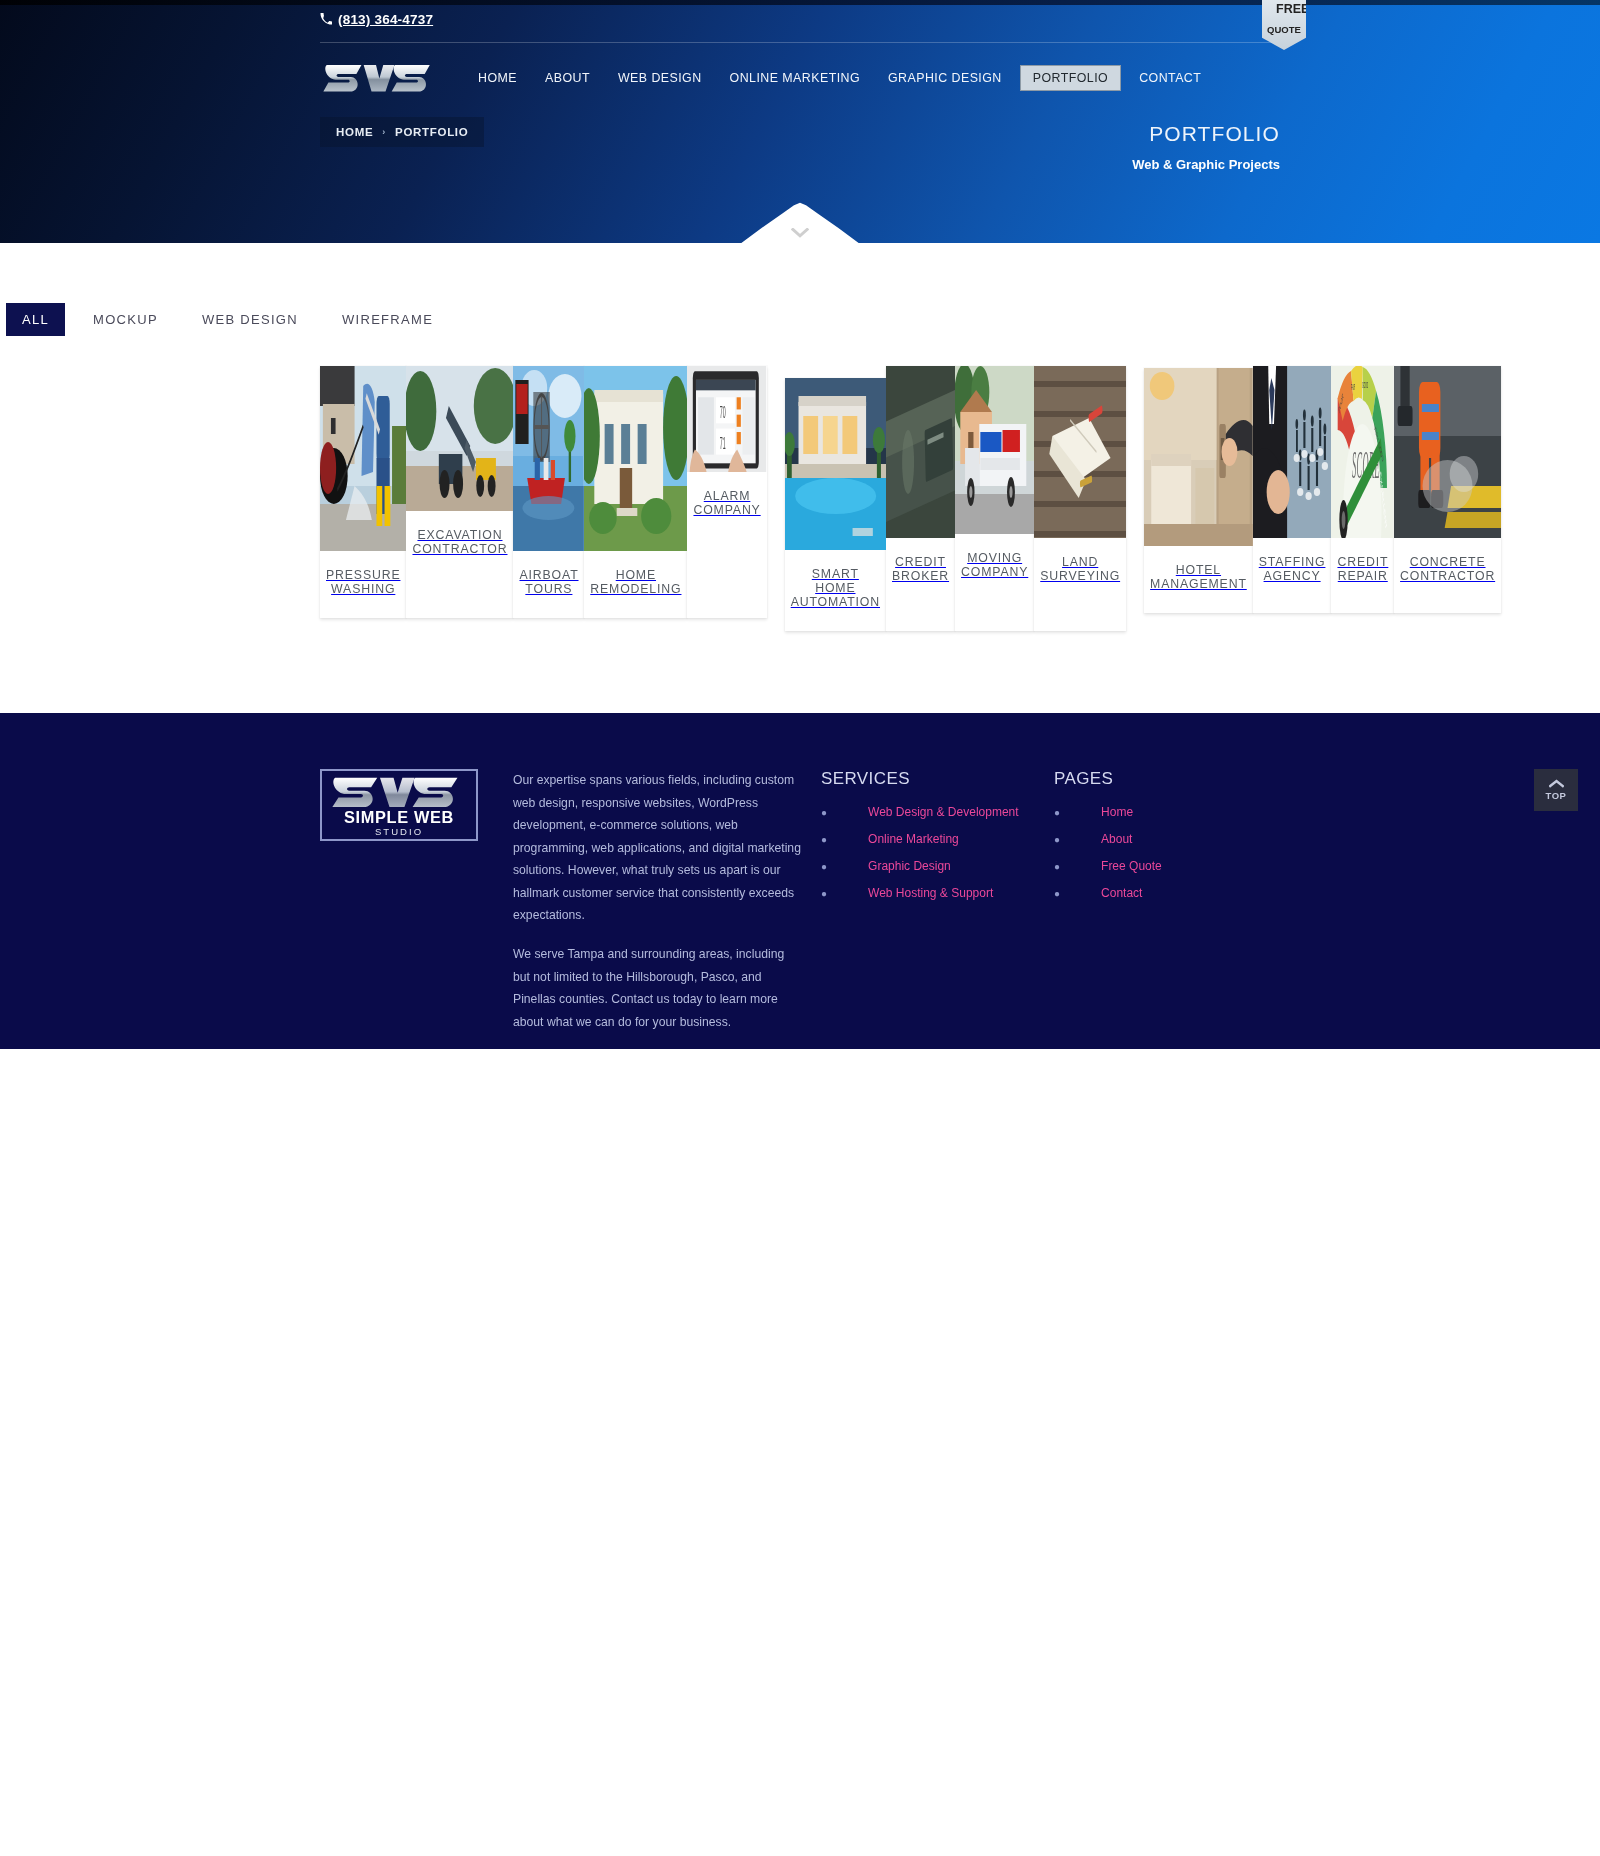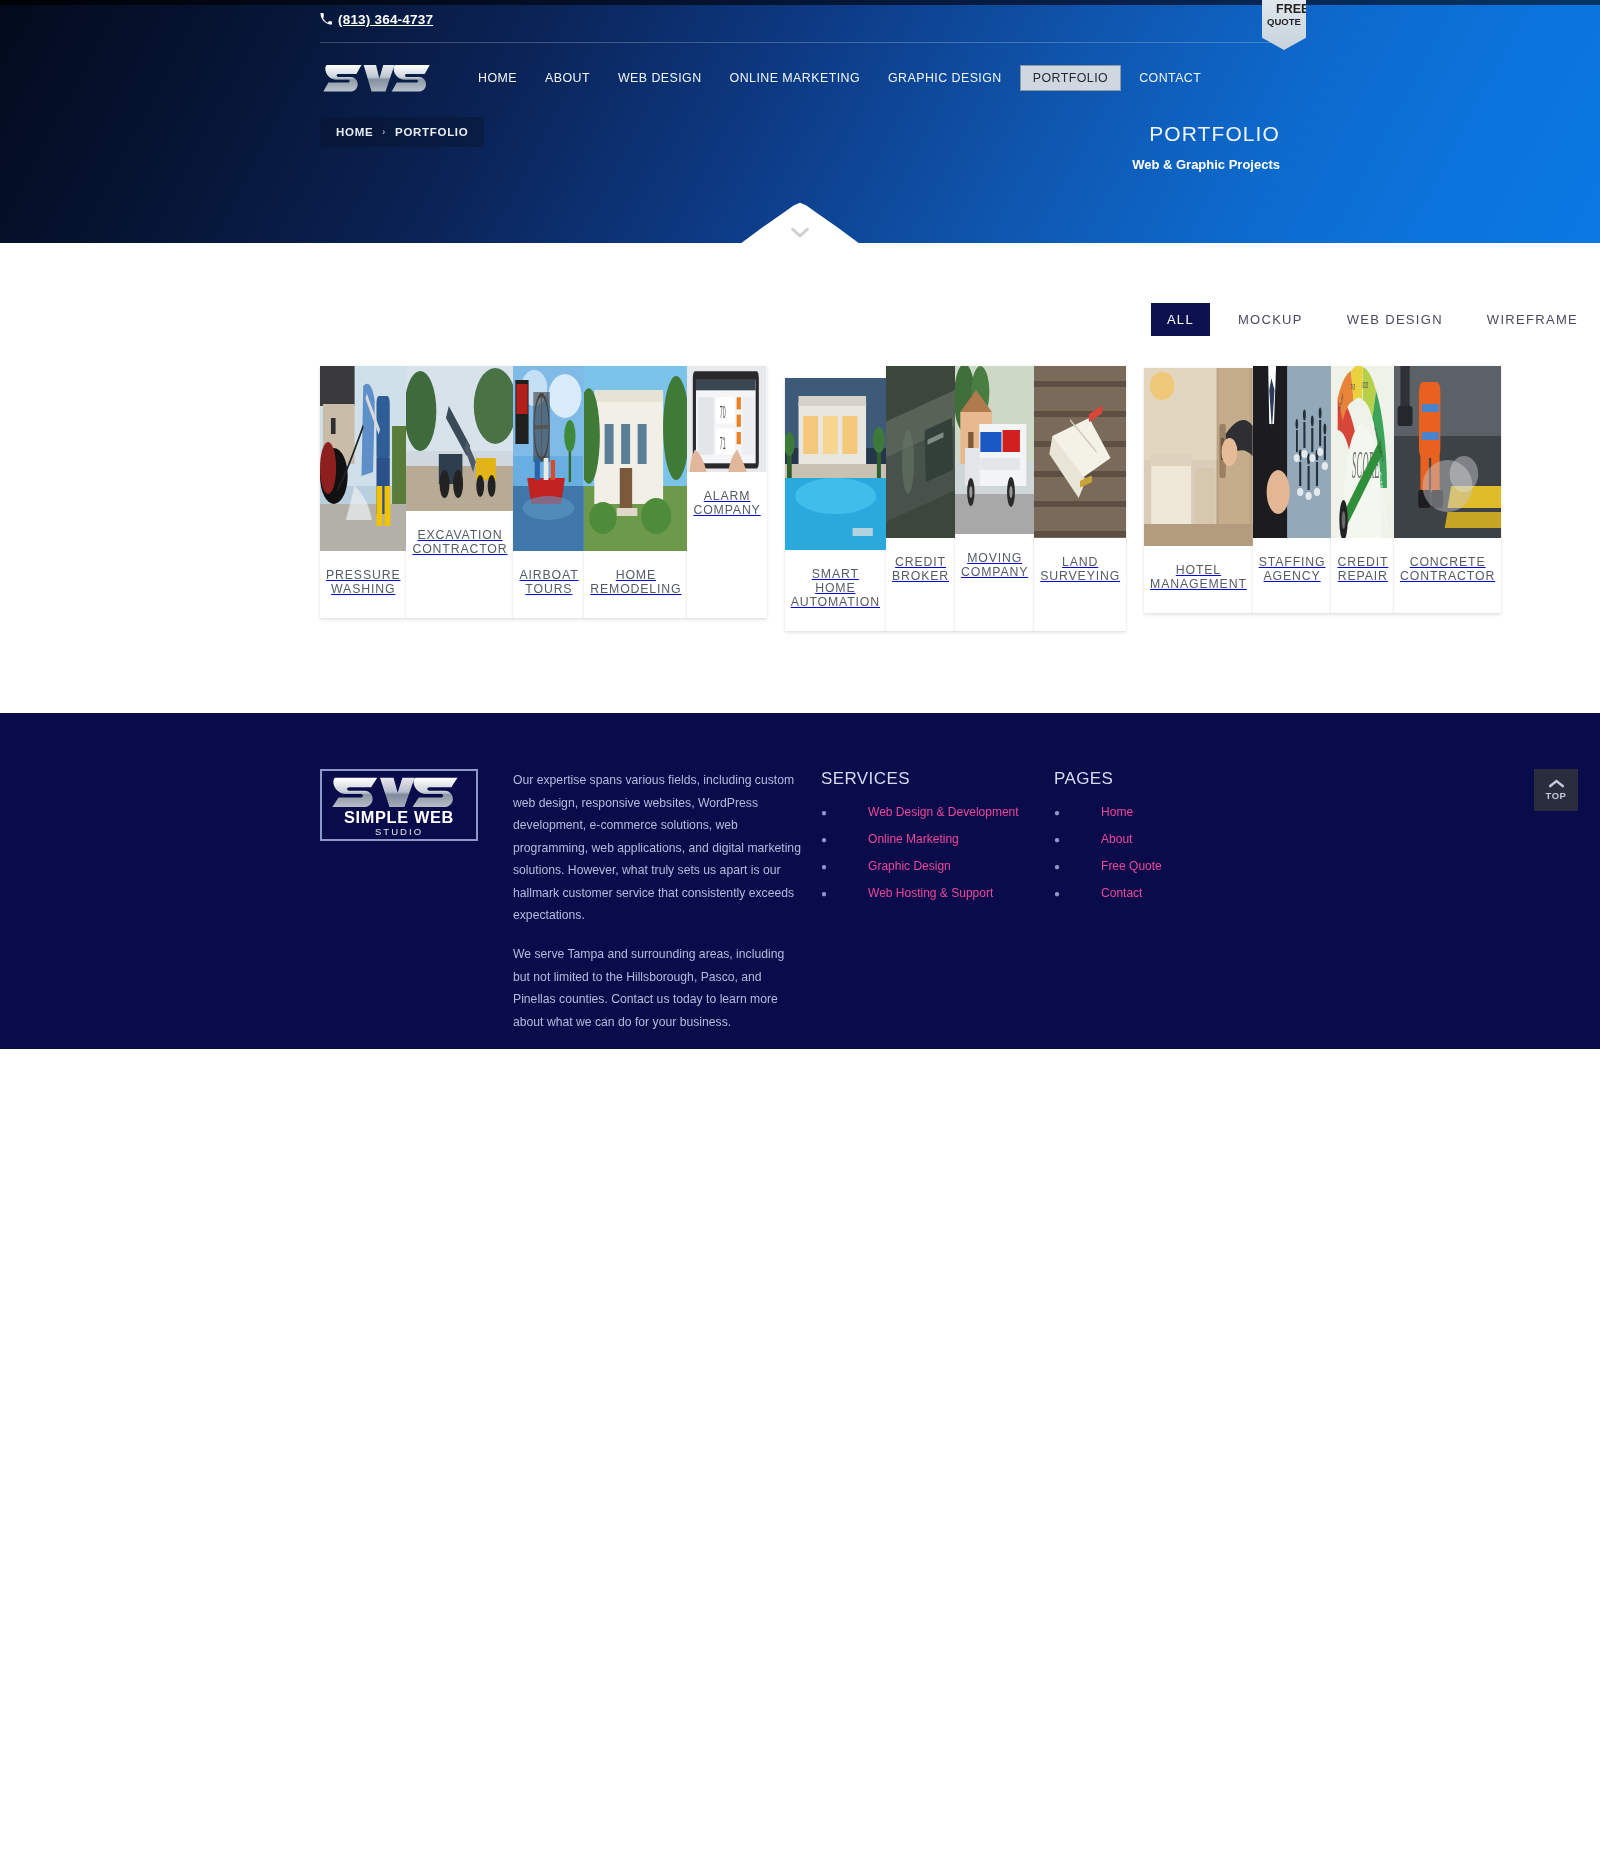--- a/index.html
+++ b/index.html
@@ -63,21 +63,21 @@
     width: 44px; height: 56px;
     background: linear-gradient(180deg,#e4eaef 0%, #c6d2dc 100%);
     color: #222; text-align: center;
     padding-top: 9px;
     clip-path: polygon(0 0, 100% 0, 100% 78%, 50% 100%, 0 78%);
     box-shadow: 0 1px 4px rgba(0,0,0,.35);
     text-decoration: none;
     display: block;
   }
   .freequote .fq1 { display:block; font-size: 12.5px; font-weight: 600; line-height: 1.05; padding-left: 14px; }
-  .freequote .fq2 { display:block; font-size: 9.5px; font-weight: 600; margin-top: 0; }
+  .freequote .fq2 { display:block; font-size: 9.5px; font-weight: 600; margin-top: 8px; }
 
   .breadrow { margin-top: 15px; display: flex; align-items: flex-start; }
   .breadcrumb {
     background: rgba(8,18,44,.42);
     padding: 9px 16px;
     display: inline-flex; align-items: center; gap: 9px;
   }
   .breadcrumb a, .breadcrumb span {
     color: #e7edf4; font-size: 11.5px; font-weight: bold; letter-spacing: .7px;
     text-decoration: none;
@@ -103,21 +103,21 @@
     clip-path: polygon(0% 100%, 18% 62%, 35% 28%, 45% 8%, 50% 2%, 55% 8%, 65% 28%, 82% 62%, 100% 100%);
     filter: drop-shadow(0 -1px 2px rgba(0,0,0,.18));
   }
   .notch .chev {
     position: absolute; left: 50%; bottom: 6px; transform: translateX(-50%);
     width: 18px; height: 10px;
   }
 
   
   .filters {
-    display: flex; justify-content: flex-end; align-items: center;
+    display: flex; justify-content: flex-start; align-items: center;
     gap: 0; padding: 60px 0 30px;
   }
   .filters a {
     font-size: 13px; letter-spacing: 1.3px; text-decoration: none;
     color: #4a4a5a; padding: 9px 16px; margin: 0 6px;
     font-family: "Liberation Sans", sans-serif;
   }
   .filters a.active { background: #0d1150; color: #ffffff; }
 
   

